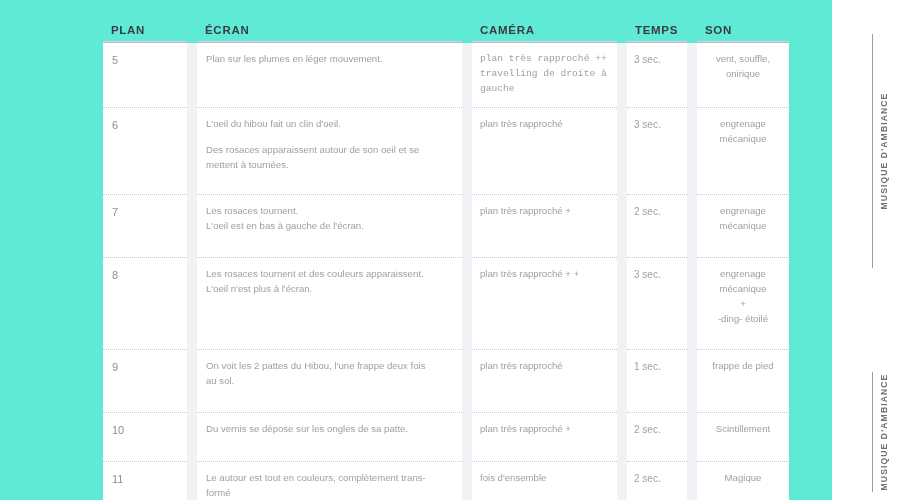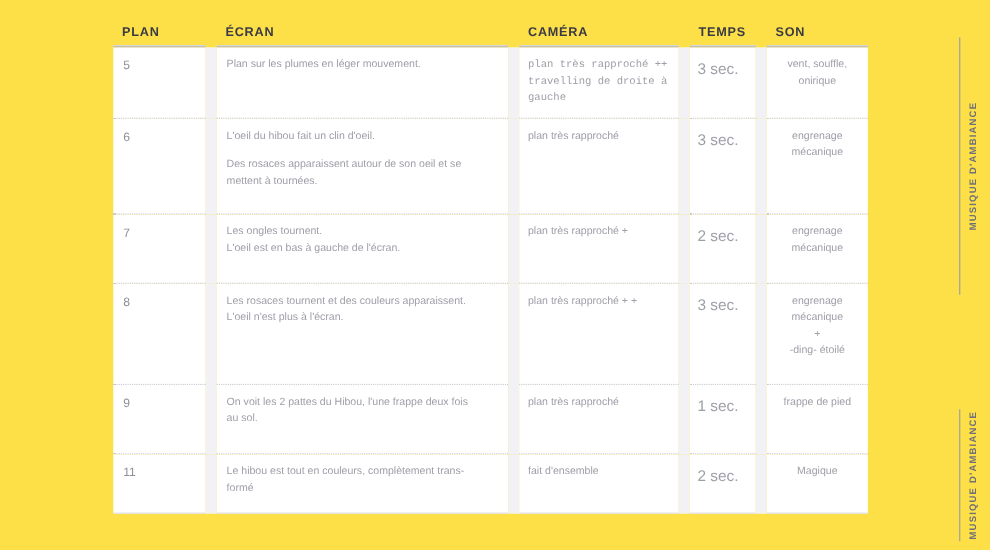--- a/index.html
+++ b/index.html
@@ -11,23 +11,23 @@
     width: 900px;
     height: 500px;
     overflow: hidden;
     font-family: "Liberation Sans", sans-serif;
     color: #9a9aa2;
     -webkit-font-smoothing: antialiased;
   }
 
   .page {
     position: relative;
-    width: 900px;
+    width: 832px;
     height: 500px;
-    background: #fde047;
+    background: #5eead4;
   }
 
   
   .storyboard {
     position: absolute;
     left: 103px;
     top: 0px;
     width: 686px;
     height: 492px;
     box-sizing: border-box;
@@ -89,21 +89,21 @@
   }
   tbody tr:last-child td.gapcell {
     border-bottom: none;
   }
 
   td.plan-cell {
     font-size: 11px;
     color: #8e8e99;
     padding-left: 9px;
   }
-  td.temps-cell { font-size: 14px; padding-left: 7px; }
+  td.temps-cell { font-size: 10px; padding-left: 7px; }
   td.son-cell   { padding-left: 8px; text-align: center; }
   td.camera-cell{ padding-left: 8px; }
   td.ecran-cell { padding-left: 9px; margin-top: 22px; }
 
   .cellline { display: block; white-space: pre-wrap; }
   .cellline.spacer { height: 11px; }
 
   
   .bracket {
     position: absolute;
@@ -198,21 +198,21 @@
             <td class="gapcell"></td>
             <td class="son-cell" style="height: 68px;">
               <span class="cellline">engrenage</span>
               <span class="cellline">mécanique</span>
             </td>
           </tr>
           <tr>
             <td class="plan-cell" style="height: 44px;">7</td>
             <td class="gapcell"></td>
             <td class="ecran-cell" style="height: 44px;">
-              <span class="cellline">Les ongles tournent.</span>
+              <span class="cellline">Les rosaces tournent.</span>
               <span class="cellline">L'oeil est en bas à gauche de l'écran.</span>
             </td>
             <td class="gapcell"></td>
             <td class="camera-cell" style="height: 44px;">
               <span class="cellline">plan très rapproché +</span>
             </td>
             <td class="gapcell"></td>
             <td class="temps-cell">2 sec.</td>
             <td class="gapcell"></td>
             <td class="son-cell" style="height: 44px;">
@@ -253,29 +253,46 @@
               <span class="cellline">plan très rapproché</span>
             </td>
             <td class="gapcell"></td>
             <td class="temps-cell">1 sec.</td>
             <td class="gapcell"></td>
             <td class="son-cell" style="height: 44px;">
               <span class="cellline">frappe de pied</span>
             </td>
           </tr>
           <tr>
+            <td class="plan-cell" style="height: 30px;">10</td>
+            <td class="gapcell"></td>
+            <td class="ecran-cell" style="height: 30px;">
+              <span class="cellline">Du vernis se dépose sur les ongles de sa patte.</span>
+            </td>
+            <td class="gapcell"></td>
+            <td class="camera-cell" style="height: 30px;">
+              <span class="cellline">plan très rapproché +</span>
+            </td>
+            <td class="gapcell"></td>
+            <td class="temps-cell">2 sec.</td>
+            <td class="gapcell"></td>
+            <td class="son-cell" style="height: 30px;">
+              <span class="cellline">Scintillement</span>
+            </td>
+          </tr>
+          <tr>
             <td class="plan-cell" style="height: 35px;">11</td>
             <td class="gapcell"></td>
             <td class="ecran-cell" style="height: 35px;">
-              <span class="cellline">Le hibou est tout en couleurs, complètement trans-</span>
+              <span class="cellline">Le autour est tout en couleurs, complètement trans-</span>
               <span class="cellline">formé</span>
             </td>
             <td class="gapcell"></td>
             <td class="camera-cell" style="height: 35px;">
-              <span class="cellline">fait d'ensemble</span>
+              <span class="cellline">fois d'ensemble</span>
             </td>
             <td class="gapcell"></td>
             <td class="temps-cell">2 sec.</td>
             <td class="gapcell"></td>
             <td class="son-cell" style="height: 35px;">
               <span class="cellline">Magique</span>
             </td>
           </tr>
         </tbody>
     </table>

